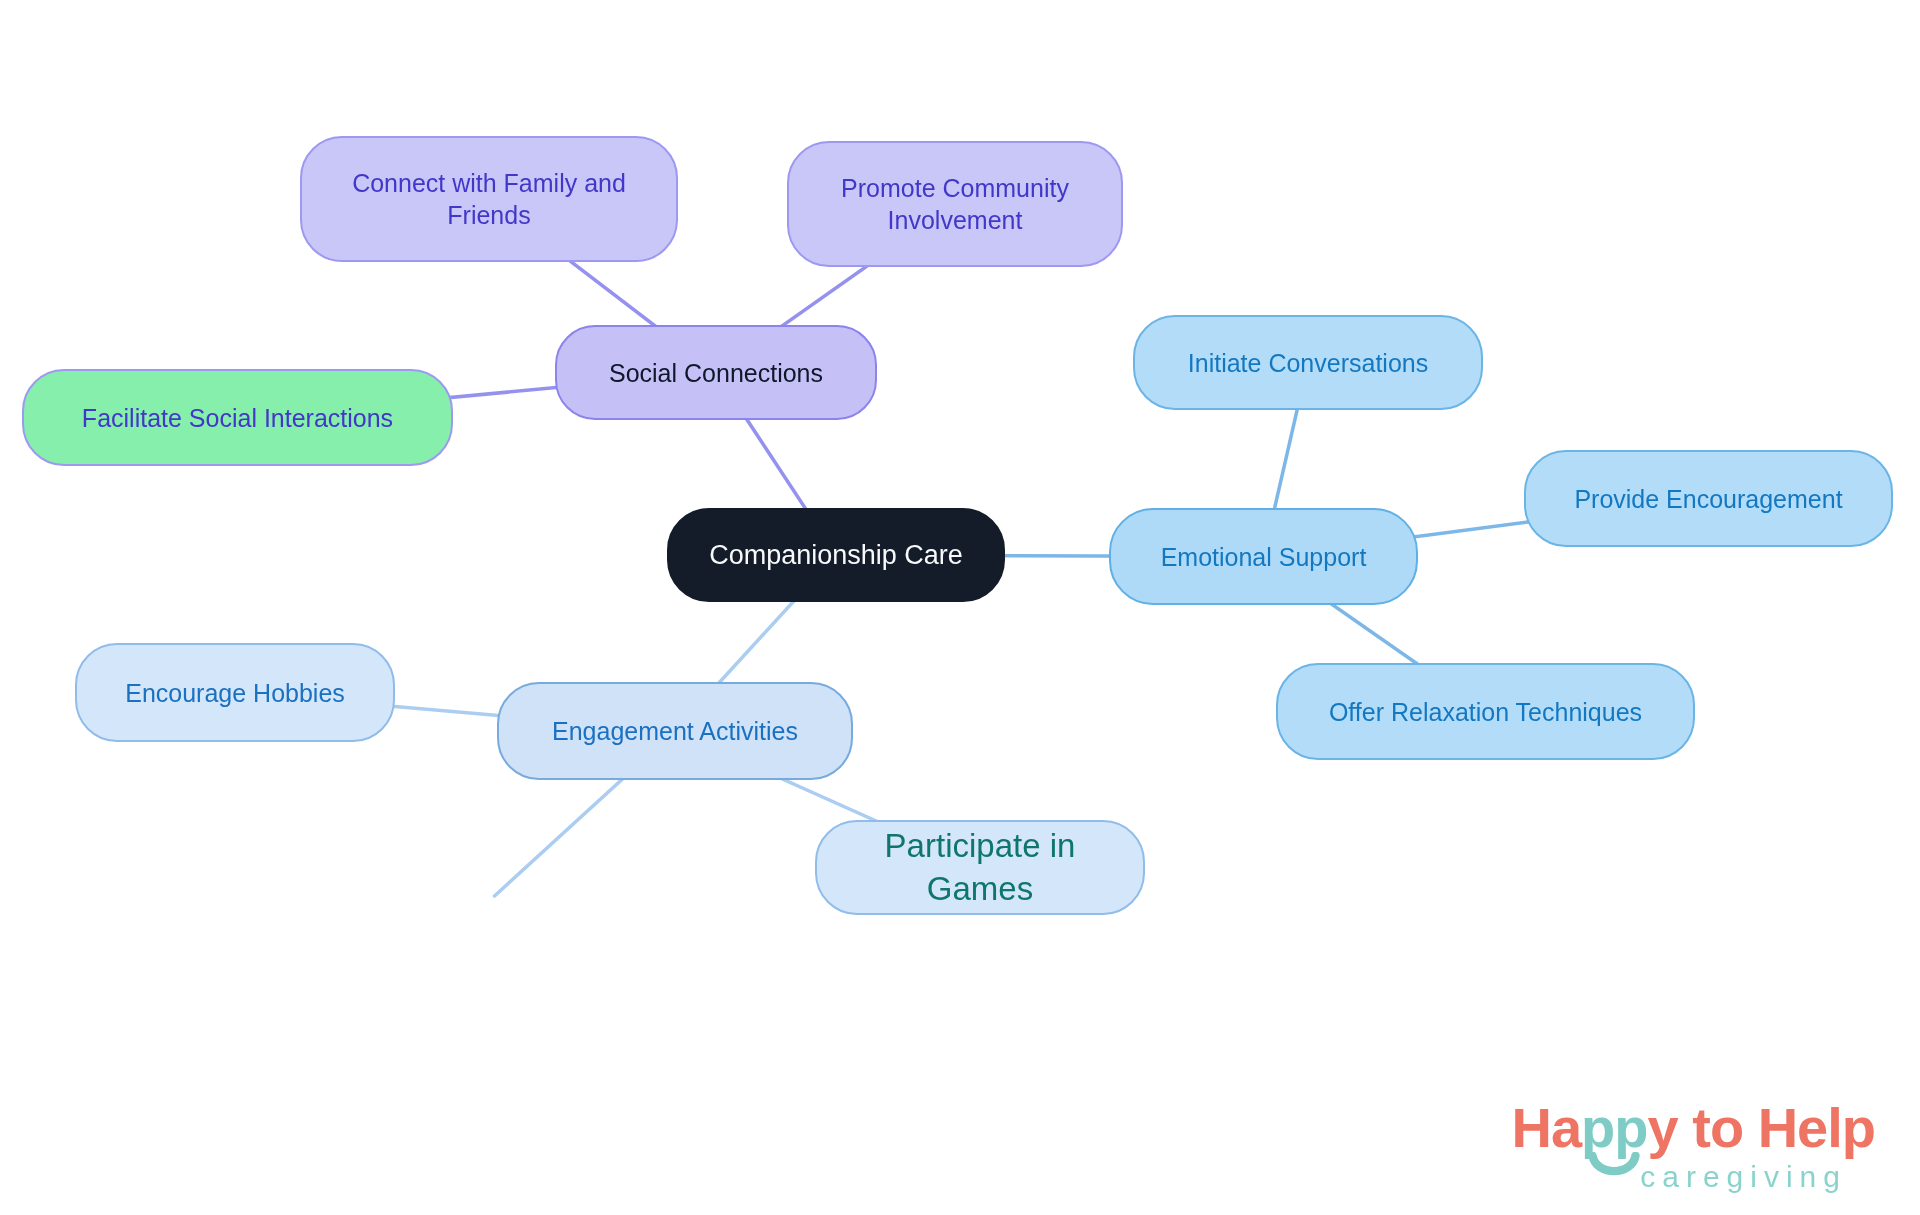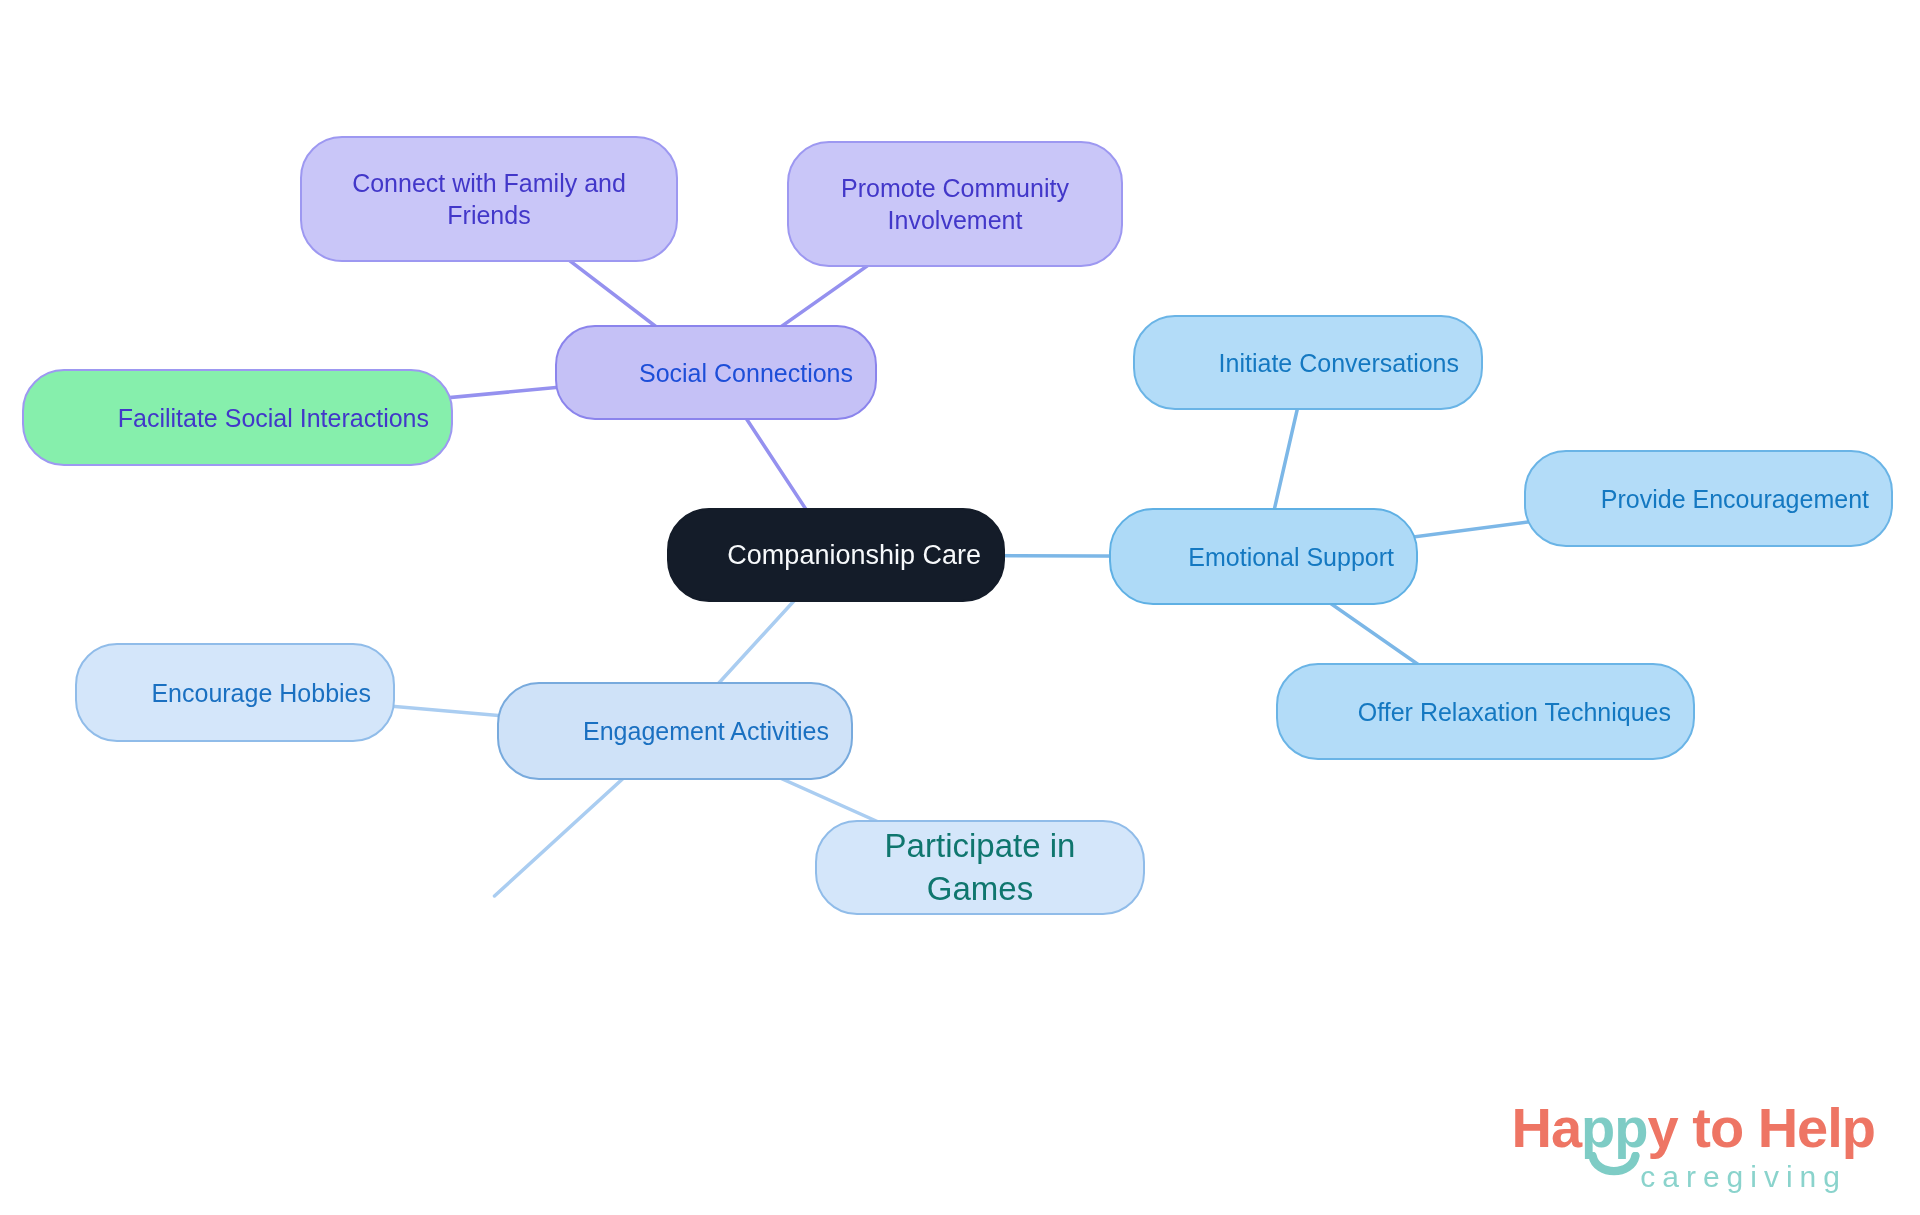--- a/index.html
+++ b/index.html
@@ -14,21 +14,21 @@
   #edges {
     position: absolute;
     inset: 0;
     width: 100%;
     height: 100%;
   }
   .node {
     position: absolute;
     display: flex;
     align-items: center;
-    justify-content: flex-end;
+    justify-content: center;
     text-align: center;
     box-sizing: border-box;
     border-style: solid;
     border-width: 2px;
     line-height: 1.28;
     padding: 0 22px;
     font-weight: 400;
   }
   .node span { display: block; }
   
@@ -80,21 +80,21 @@
       <line x1="1263.5" y1="556.5" x2="1708.5" y2="498.5" stroke="#7cb7e7" stroke-width="3.5" stroke-linecap="round"></line>
       <line x1="1263.5" y1="556.5" x2="1485.5" y2="711.5" stroke="#7cb7e7" stroke-width="3.5" stroke-linecap="round"></line>
       <line x1="675" y1="731" x2="235" y2="692.5" stroke="#aacdf1" stroke-width="3.5" stroke-linecap="round"></line>
       <line x1="675" y1="731" x2="494.5" y2="896" stroke="#aacdf1" stroke-width="3.5" stroke-linecap="round"></line>
       <line x1="675" y1="731" x2="980" y2="867.5" stroke="#aacdf1" stroke-width="3.5" stroke-linecap="round"></line>
     </svg>
 
   <div class="node" style="left: 667px; top: 508px; width: 338px; height: 94px; background: rgb(20, 28, 41); border-color: rgb(20, 28, 41); color: rgb(247, 249, 251); font-size: 27px; border-radius: 42px;">
       <span>Companionship Care</span>
     </div>
-    <div class="node" style="left: 555px; top: 325px; width: 322px; height: 95px; background: rgb(197, 193, 246); border-color: rgb(139, 132, 236); color: #1d4ed8; font-size: 25px; border-radius: 40px;">
+    <div class="node" style="left: 555px; top: 325px; width: 322px; height: 95px; background: rgb(197, 193, 246); border-color: rgb(139, 132, 236); color: #0f172a; font-size: 25px; border-radius: 40px;">
       <span>Social Connections</span>
     </div>
     <div class="node" style="left: 300px; top: 136px; width: 378px; height: 126px; background: rgb(201, 198, 248); border-color: rgb(157, 152, 241); color: rgb(66, 55, 201); font-size: 25px; border-radius: 42px;">
       <span>Connect with Family and Friends</span>
     </div>
     <div class="node" style="left: 787px; top: 141px; width: 336px; height: 126px; background: rgb(201, 198, 248); border-color: rgb(157, 152, 241); color: rgb(66, 55, 201); font-size: 25px; border-radius: 42px;">
       <span>Promote Community Involvement</span>
     </div>
     <div class="node" style="left: 22px; top: 369px; width: 431px; height: 97px; background: #86efac; border-color: rgb(157, 152, 241); color: rgb(66, 55, 201); font-size: 25px; border-radius: 42px;">
       <span>Facilitate Social Interactions</span>

